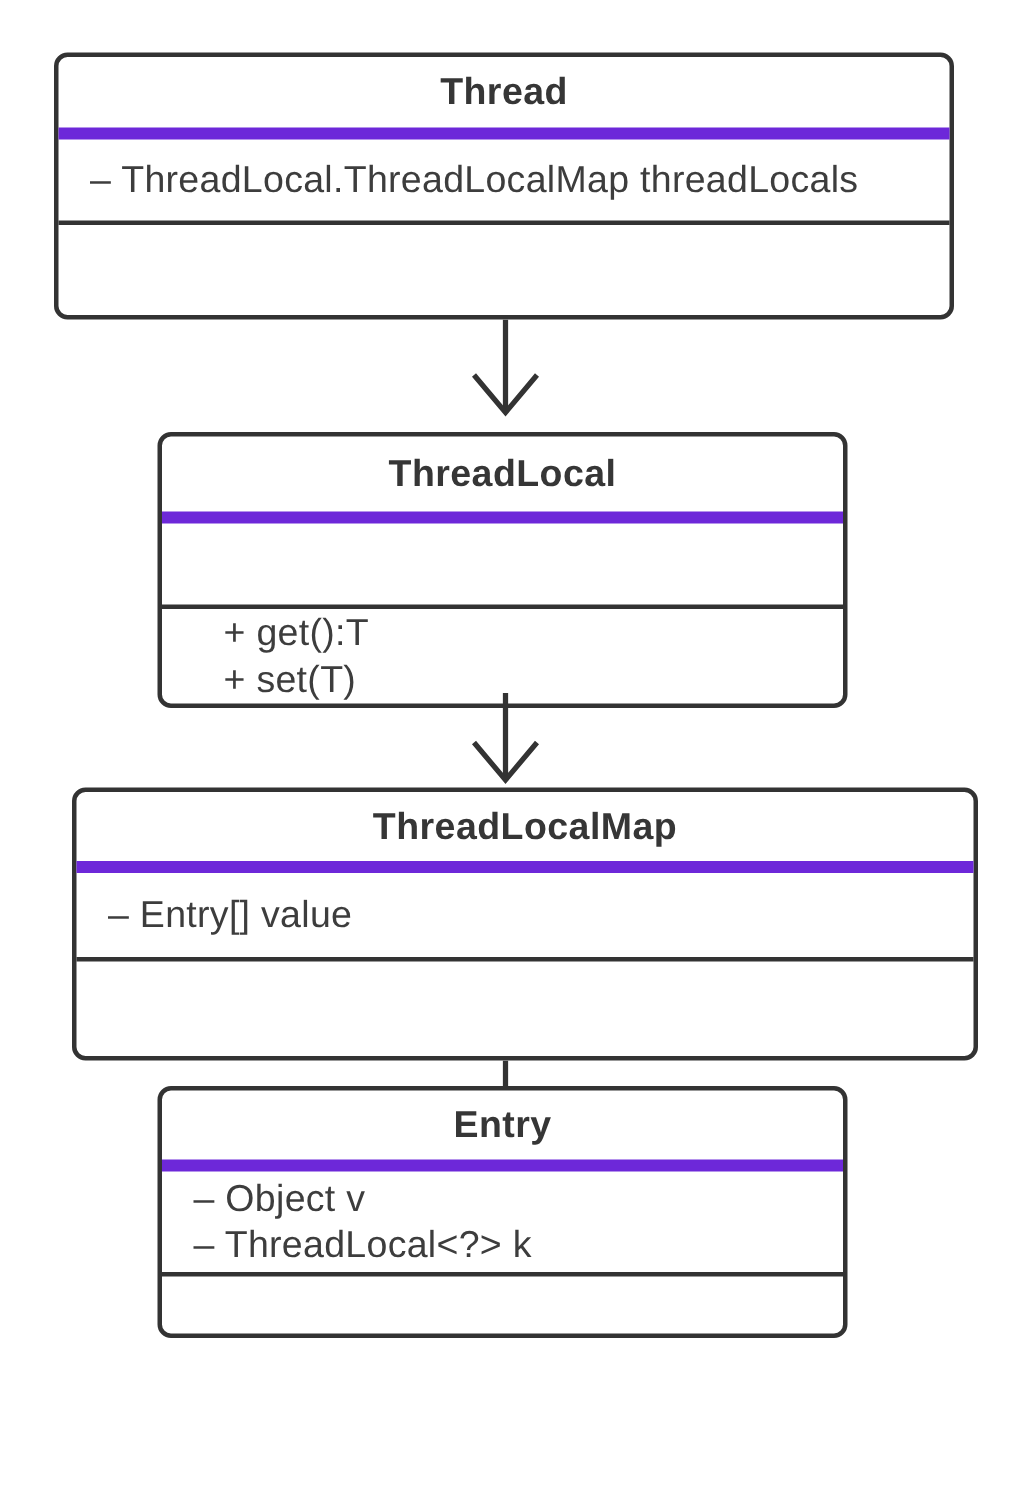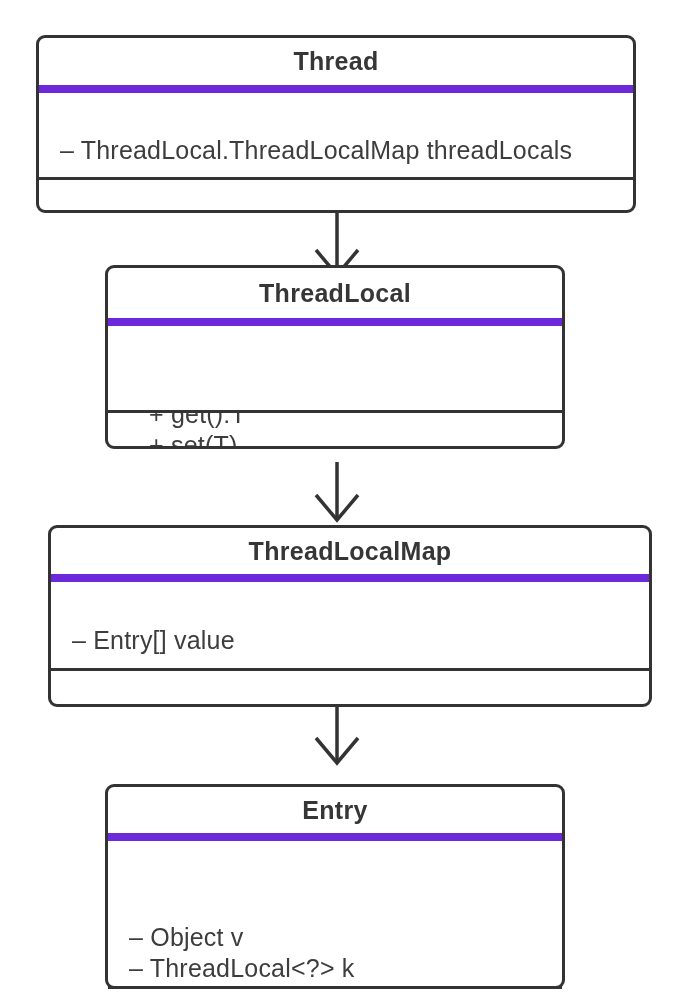--- a/index.html
+++ b/index.html
@@ -41,21 +41,20 @@
     display: flex;
     flex-direction: column;
     justify-content: center;
     padding-left: 21px;
     padding-right: 8px;
     flex: 0 0 auto;
     overflow: hidden;
   }
   .uml-compartment.attrs {
     border-bottom: 3px solid #333333;
-    margin-top: 30px;
   }
   .uml-compartment.methods {
     flex: 1 1 auto;
     margin-left: 20px;
   }
   .member-line {
     font-size: 25px;
     line-height: 31px;
     color: #3d3d3d;
     letter-spacing: 0.2px;
@@ -81,21 +80,21 @@
     <div class="uml-compartment methods"></div>
   </div>
 
   <div class="connector" style="top:213px; height:65px;">
     <svg width="60" height="65" viewBox="0 0 60 65">
       <line x1="30" y1="0" x2="30" y2="62" stroke="#333333" stroke-width="3.5"></line>
       <polyline points="9,37 30,62 51,37" fill="none" stroke="#333333" stroke-width="3.5" stroke-linejoin="miter"></polyline>
     </svg>
   </div>
 
-  <div class="uml-class" style="left:105px; top:265px; width:460px; height:184px;">
+  <div class="uml-class" style="left:105px; top:288px; width:460px; height:184px;">
     <div class="uml-title" style="height:58px">ThreadLocal</div>
     <div class="uml-compartment attrs" style="height:57px"></div>
     <div class="uml-compartment methods">
       <div class="member-line">+ get():T</div>
       <div class="member-line">+ set(T)</div>
     </div>
   </div>
 
   <div class="connector" style="top:462px; height:61px;">
     <svg width="60" height="61" viewBox="0 0 60 61">
@@ -113,21 +112,21 @@
     </div>
   </div>
 
   <div class="connector" style="top:707px; height:59px;">
     <svg width="60" height="59" viewBox="0 0 60 59">
       <line x1="30" y1="0" x2="30" y2="56" stroke="#333333" stroke-width="3.5"></line>
       <polyline points="9,31 30,56 51,31" fill="none" stroke="#333333" stroke-width="3.5" stroke-linejoin="miter"></polyline>
     </svg>
   </div>
 
-  <div class="uml-class" style="left:105px; top:784px; width:460px; height:205px;gap:48px;">
+  <div class="uml-class" style="left:105px; top:724px; width:460px; height:168px;">
     <div class="uml-title" style="height:54px">Entry</div>
     <div class="uml-compartment attrs" style="height:70px">
       <div class="member-line">– Object v</div>
       <div class="member-line">– ThreadLocal&lt;?&gt; k</div>
     </div>
     <div class="uml-compartment methods"></div>
   </div>
 
 </div>
 

